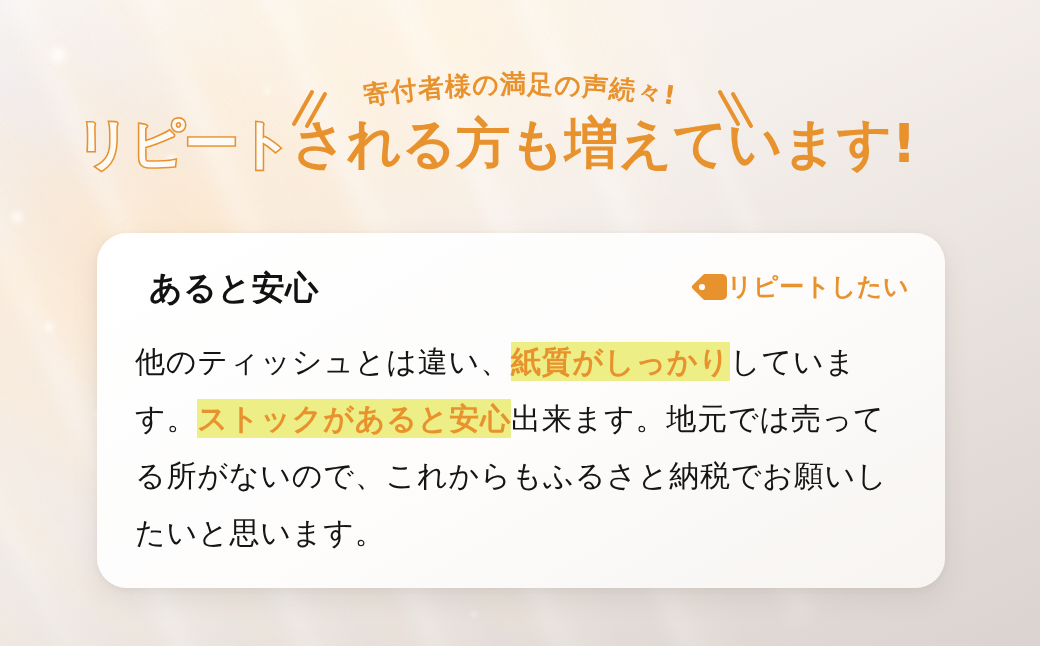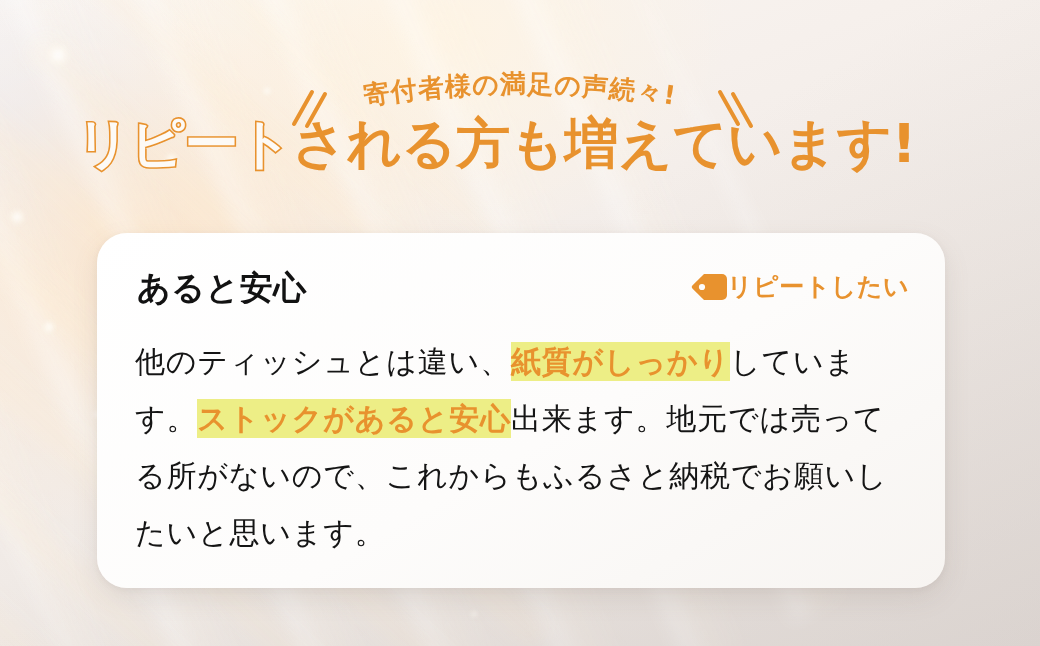--- a/index.html
+++ b/index.html
@@ -131,21 +131,21 @@
     width: 848px;
     height: 355px;
     background: linear-gradient(150deg, #ffffff 0%, #fdfcfb 55%, #f7f4f1 100%);
     border-radius: 30px;
     box-shadow: 0 10px 26px rgba(120, 105, 95, 0.13),
                 0 2px 6px rgba(120, 105, 95, 0.07);
   }
 
   .card-head {
     position: absolute;
-    left: 40px;
+    left: 52px;
     right: 36px;
     top: 33px;
     height: 46px;
   }
   .card-title {
     position: absolute;
     left: 0;
     top: 0;
     font-size: 33px;
     font-weight: 800;

